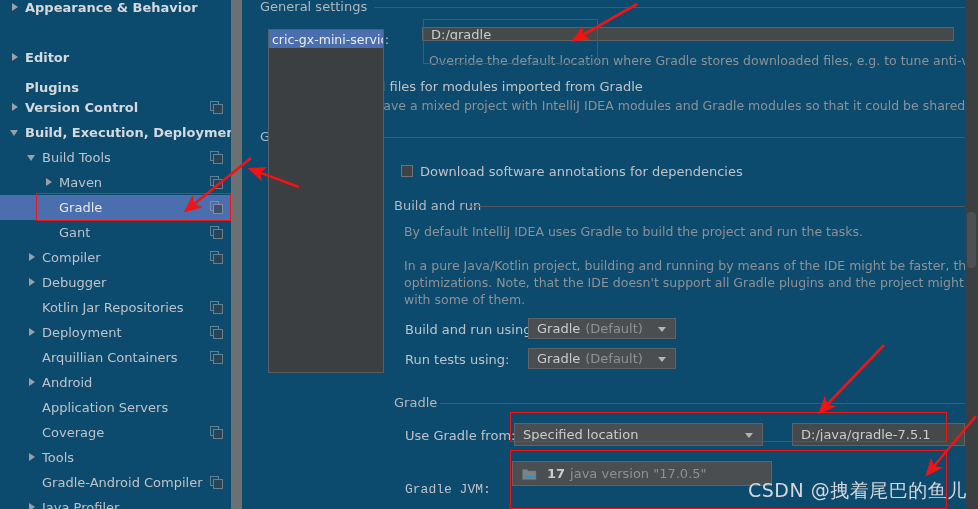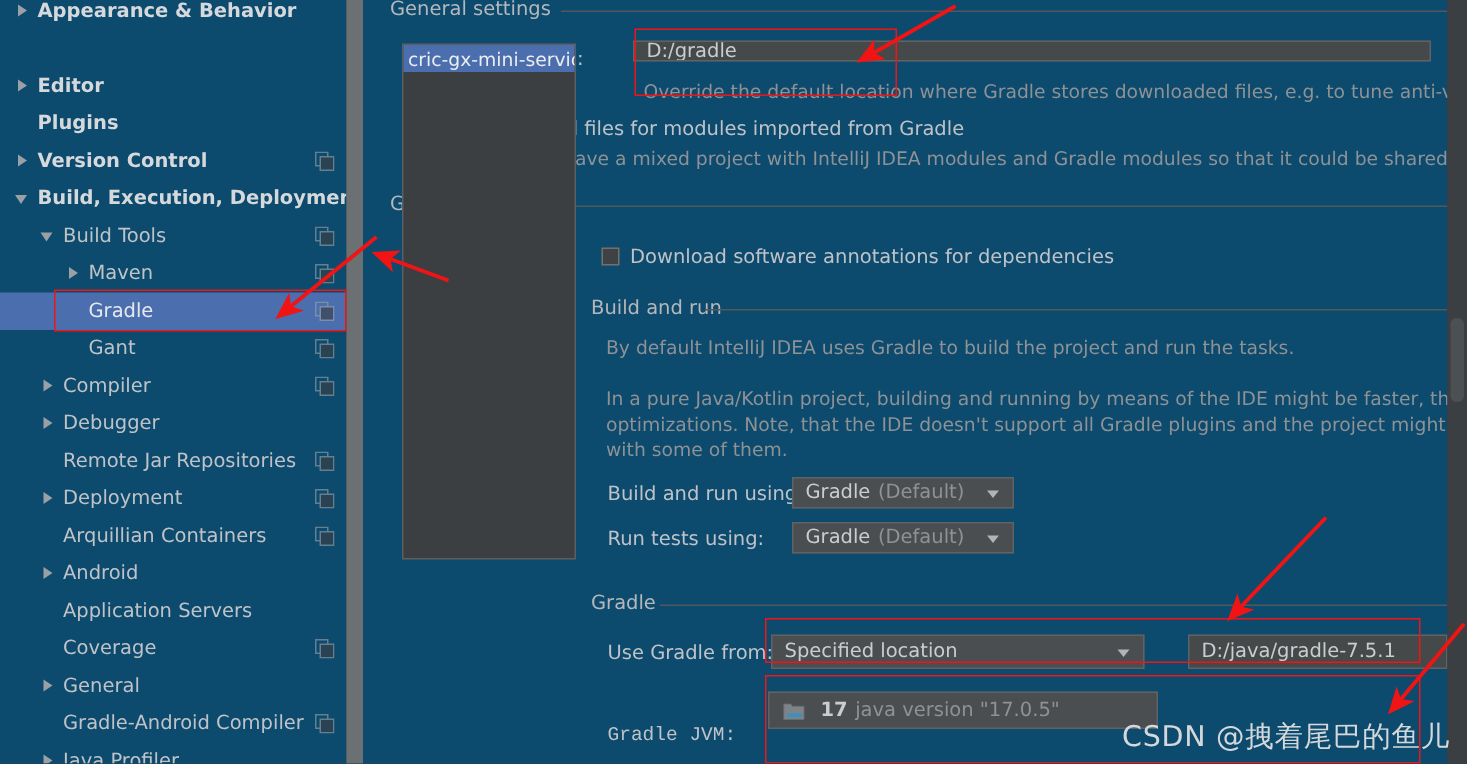--- a/index.html
+++ b/index.html
@@ -123,21 +123,21 @@
       <div class="tree-row" style="top: -5px;">
         <div style="flex: 0 0 auto; width: 10px; height: 1px;"></div>
         <span class="tw closed"></span>
         <span class="tlabel bold">Appearance &amp; Behavior</span>
       </div>
       <div class="tree-row" style="top: 45px;">
         <div style="flex: 0 0 auto; width: 10px; height: 1px;"></div>
         <span class="tw closed"></span>
         <span class="tlabel bold">Editor</span>
       </div>
-      <div class="tree-row" style="top: 70px;">
+      <div class="tree-row" style="top: 70px; align-items: flex-end;">
         <div style="flex: 0 0 auto; width: 10px; height: 1px;"></div>
         <span class="tw"></span>
         <span class="tlabel bold">Plugins</span>
       </div>
       <div class="tree-row" style="top: 95px;">
         <div style="flex: 0 0 auto; width: 10px; height: 1px;"></div>
         <span class="tw closed"></span>
         <span class="tlabel bold">Version Control</span>
         <svg class="copyicon" viewBox="0 0 13 13">
           <rect x="0.5" y="0.5" width="8" height="9" fill="none" stroke="#9aa0a4"></rect>
@@ -195,21 +195,21 @@
         </svg>
       </div>
       <div class="tree-row" style="top: 270px;">
         <div style="flex: 0 0 auto; width: 27px; height: 1px;"></div>
         <span class="tw closed"></span>
         <span class="tlabel">Debugger</span>
       </div>
       <div class="tree-row" style="top: 295px;">
         <div style="flex: 0 0 auto; width: 27px; height: 1px;"></div>
         <span class="tw"></span>
-        <span class="tlabel">Remote Jar Repositories</span>
+        <span class="tlabel">Kotlin Jar Repositories</span>
         <svg class="copyicon" viewBox="0 0 13 13">
           <rect x="0.5" y="0.5" width="8" height="9" fill="none" stroke="#9aa0a4"></rect>
           <rect x="3.5" y="3.5" width="9" height="9" fill="#3c3f41" stroke="#9aa0a4"></rect>
         </svg>
       </div>
       <div class="tree-row" style="top: 320px;">
         <div style="flex: 0 0 auto; width: 27px; height: 1px;"></div>
         <span class="tw closed"></span>
         <span class="tlabel">Deployment</span>
         <svg class="copyicon" viewBox="0 0 13 13">
@@ -241,21 +241,21 @@
         <span class="tw"></span>
         <span class="tlabel">Coverage</span>
         <svg class="copyicon" viewBox="0 0 13 13">
           <rect x="0.5" y="0.5" width="8" height="9" fill="none" stroke="#9aa0a4"></rect>
           <rect x="3.5" y="3.5" width="9" height="9" fill="#3c3f41" stroke="#9aa0a4"></rect>
         </svg>
       </div>
       <div class="tree-row" style="top: 445px;">
         <div style="flex: 0 0 auto; width: 27px; height: 1px;"></div>
         <span class="tw closed"></span>
-        <span class="tlabel">General</span>
+        <span class="tlabel">Tools</span>
       </div>
       <div class="tree-row" style="top: 470px;">
         <div style="flex: 0 0 auto; width: 27px; height: 1px;"></div>
         <span class="tw"></span>
         <span class="tlabel">Gradle-Android Compiler</span>
         <svg class="copyicon" viewBox="0 0 13 13">
           <rect x="0.5" y="0.5" width="8" height="9" fill="none" stroke="#9aa0a4"></rect>
           <rect x="3.5" y="3.5" width="9" height="9" fill="#3c3f41" stroke="#9aa0a4"></rect>
         </svg>
       </div>

